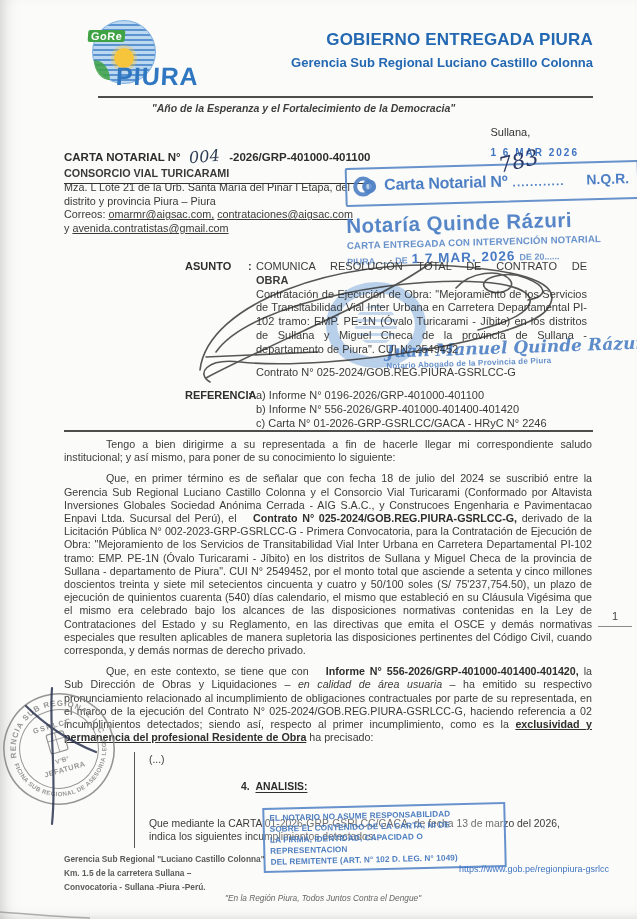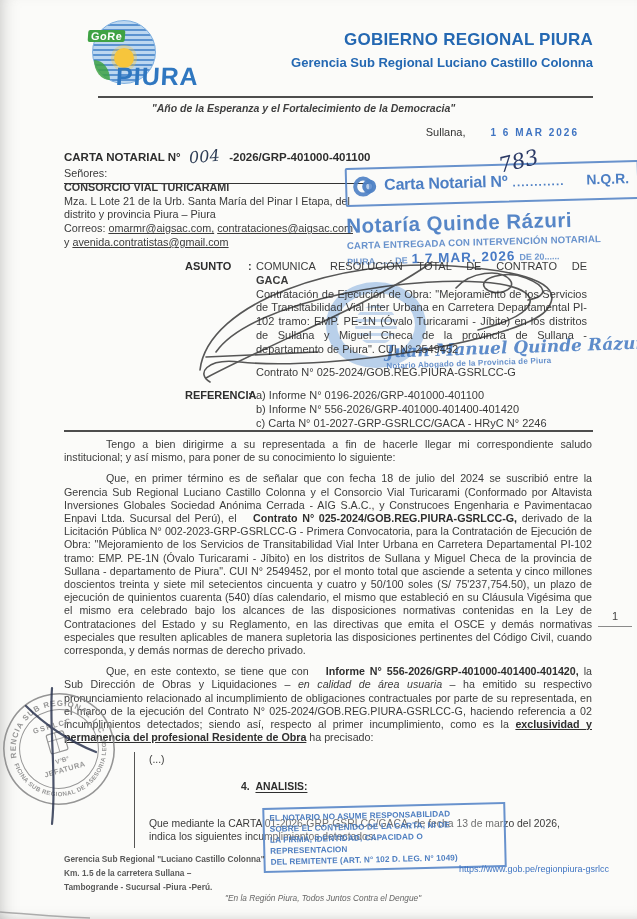--- a/index.html
+++ b/index.html
@@ -39,21 +39,21 @@
   }
   .head-text { position:absolute; right:44px; top:30px; text-align:right; color:#2468b2; }
   .head-text .org { font-size:17px; font-weight:bold; letter-spacing:.2px; }
   .head-text .unit { font-size:13px; font-weight:bold; margin-top:5px; }
   .rule { position:absolute; left:98px; right:44px; height:2px; background:#4d4d4d; }
   .rule.r1 { top:96px; }
   .rule.r2 { left:64px; top:430px; }
   .slogan { position:absolute; left:0; right:30px; top:102px; text-align:center;
     font-size:10.5px; font-weight:bold; font-style:italic; color:#3f3f3f; }
 
-  .date-line { position:absolute; right:58px; top:126px; display:flex; align-items:baseline; gap:25px; }
+  .date-line { position:absolute; right:58px; top:126px; display:flex; align-items:baseline; gap:9px;flex-direction:column; }
   .date-line .place { font-size:11px; color:#333; }
   .date-line .dstamp { font-size:10px; font-weight:bold; color:#3f74c2; letter-spacing:2px; }
 
   .doc-title { position:absolute; left:64px; top:146px; font-size:11.5px; font-weight:bold; color:#2e2e2e; }
   .doc-title .wrap { border-bottom:1.5px solid #333; padding-bottom:18px; display:inline-flex; align-items:baseline; }
   .doc-title .hand { font-family:"DejaVu Serif", serif; font-style:italic; font-weight:normal;
     font-size:16px; color:#2f3e56; display:inline-block; transform:rotate(-5deg) translateY(1px);
     margin:0 10px 0 8px; }
 
   .recipient { position:absolute; left:64px; top:167px; font-size:10.8px; line-height:13.8px; color:#3a3a3a; }
@@ -142,41 +142,40 @@
 <div class="page-edge"></div>
 
 <div class="logo">
   <div class="globe"></div>
   <div class="sun"></div>
   <div class="leaf"></div>
   <div class="gore">GoRe</div>
   <div class="wordmark">PIURA</div>
 </div>
 <div class="head-text">
-  <div class="org">GOBIERNO REGIONAL PIURA</div>
+  <div class="org">GOBIERNO ENTREGADA PIURA</div>
   <div class="unit">Gerencia Sub Regional Luciano Castillo Colonna</div>
 </div>
 <div class="rule r1"></div>
 <div class="slogan">"Año de la Esperanza y el Fortalecimiento de la Democracia"</div>
 
 <div class="date-line">
   <span class="place">Sullana,</span>
   <span class="dstamp">1 6 MAR  2026</span>
 </div>
 
 <div class="doc-title">
   <span class="wrap">
     <span>CARTA NOTARIAL N°</span>
     <span class="hand">004</span>
     <span>-2026/GRP-401000-401100</span>
   </span>
 </div>
 
 <div class="recipient">
-  <div>Señores:</div>
   <div class="bold">CONSORCIO VIAL TURICARAMI</div>
   <div>Mza. L Lote 21 de la Urb. Santa María del Pinar I Etapa, del</div>
   <div>distrito y provincia Piura – Piura</div>
   <div>
     <span>Correos:</span>
     <span class="email">omarmr@aigsac.com,</span>
     <span class="email">contrataciones@aigsac.com</span>
   </div>
   <div>
     <span>y</span>
@@ -209,33 +208,33 @@
 <div class="script-stamp">
   <div class="sname">Juan Manuel Quinde Rázuri</div>
   <div class="stitle">Notario Abogado de la Provincia de Piura</div>
 </div>
 
 <div class="kv asunto">
   <div class="k">ASUNTO</div>
   <div class="colon">:</div>
   <div class="v">
     <div class="l1">COMUNICA RESOLUCIÓN TOTAL DE CONTRATO DE</div>
-    <div class="l2">GACA</div>
+    <div class="l2">OBRA</div>
     <div>Contratación de Ejecución de Obra: "Mejoramiento de los Servicios de Transitabilidad Vial Inter Urbana en Carretera Departamental PI-102 tramo: EMP. PE-1N (Óvalo Turicarami - Jíbito) en los distritos de Sullana y Miguel Checa de la provincia de Sullana - departamento de Piura". CUI N° 2549452</div>
     <div class="contract">Contrato N° 025-2024/GOB.REG.PIURA-GSRLCC-G</div>
   </div>
 </div>
 
 <div class="kv referencia">
   <div class="k">REFERENCIA</div>
   <div class="colon">:</div>
   <div class="v">
     <div>a) Informe N° 0196-2026/GRP-401000-401100</div>
     <div>b) Informe N° 556-2026/GRP-401000-401400-401420</div>
-    <div>c) Carta N° 01-2027-GRP-GSRLCC/GACA - HRyC N° 2246</div>
+    <div>c) Carta N° 01-2026-GRP-GSRLCC/GACA - HRyC N° 2246</div>
   </div>
 </div>
 
 <div class="rule r2"></div>
 
 <div class="bodycol">
   <p>Tengo a bien dirigirme a su representada a fin de hacerle llegar mi correspondiente saludo institucional; y así mismo, para poner de su conocimiento lo siguiente:</p>
   <p><span>Que, en primer término es de señalar que con fecha 18 de julio del 2024 se suscribió entre la Gerencia Sub Regional Luciano Castillo Colonna y el Consorcio Vial Turicarami (Conformado por Altavista Inversiones Globales Sociedad Anónima Cerrada - AIG S.A.C., y Construcoes Engenharia e Pavimentacao Enpavi Ltda. Sucursal del Perú), el </span><span class="b">Contrato N° 025-2024/GOB.REG.PIURA-GSRLCC-G,</span><span> derivado de la Licitación Pública N° 002-2023-GRP-GSRLCC-G - Primera Convocatoria, para la Contratación de Ejecución de Obra: "Mejoramiento de los Servicios de Transitabilidad Vial Inter Urbana en Carretera Departamental PI-102 tramo: EMP. PE-1N (Óvalo Turicarami - Jíbito) en los distritos de Sullana y Miguel Checa de la provincia de Sullana - departamento de Piura". CUI N° 2549452, por el monto total que asciende a setenta y cinco millones doscientos treinta y siete mil setecientos cincuenta y cuatro y 50/100 soles (S/ 75'237,754.50), un plazo de ejecución de quinientos cuarenta (540) días calendario, el mismo que estableció en su Cláusula Vigésima que el mismo era celebrado bajo los alcances de las disposiciones normativas contenidas en la Ley de Contrataciones del Estado y su Reglamento, en las directivas que emita el OSCE y demás normativas especiales que resulten aplicables de manera supletoria las disposiciones pertinentes del Código Civil, cuando corresponda, y demás normas de derecho privado.</span></p>
   <p><span>Que, en este contexto, se tiene que con </span><span class="b">Informe N° 556-2026/GRP-401000-401400-401420,</span><span> la Sub Dirección de Obras y Liquidaciones – </span><span class="i">en calidad de área usuaria</span><span> – ha emitido su respectivo pronunciamiento relacionado al incumplimiento de obligaciones contractuales por parte de su representada, en el marco de la ejecución del Contrato N° 025-2024/GOB.REG.PIURA-GSRLCC-G, haciendo referencia a 02 incumplimientos detectados; siendo así, respecto al primer incumplimiento, como es la </span><span class="bu">exclusividad y permanencia del profesional Residente de Obra</span><span> ha precisado:</span></p>
 
@@ -270,21 +269,21 @@
 <div class="disclaimer">
   <div>EL  NOTARIO  NO  ASUME  RESPONSABILIDAD</div>
   <div>SOBRE  EL  CONTENIDO  DE  LA  CARTA,  NI  DE</div>
   <div>LA FIRMA, IDENTIDAD, CAPACIDAD O REPRESENTACION</div>
   <div>DEL  REMITENTE   (ART. N° 102 D. LEG. N° 1049)</div>
 </div>
 
 <div class="footer-addr">
   <div>Gerencia Sub Regional "Luciano Castillo Colonna"</div>
   <div>Km. 1.5 de la carretera Sullana –</div>
-  <div>Tambogrande - Sucursal -Piura -Perú.</div>
+  <div>Convocatoria - Sullana -Piura -Perú.</div>
 </div>
 <div class="footer-motto">"En la Región Piura, Todos Juntos Contra el Dengue"</div>
 <div class="footer-url">https://www.gob.pe/regionpiura-gsrlcc</div>
 
 <svg class="overlay" viewBox="0 0 637 919">
   <g fill="none" stroke="#2e2e2e" stroke-width="1.6" stroke-linecap="round" opacity=".8">
     <path d="M 200 370 C 208 302 340 258 452 266 C 540 272 562 288 548 308 C 530 338 336 372 240 362 C 206 358 196 374 210 382"></path>
     <path d="M 216 352 C 252 300 420 272 500 284 C 546 292 540 314 478 330"></path>
     <path d="M 456 288 C 470 272 500 268 510 280 C 518 290 494 298 485 288 C 477 278 506 270 526 278 C 546 286 550 296 528 300"></path>
     <path d="M 432 262 C 380 300 278 340 206 378"></path>

